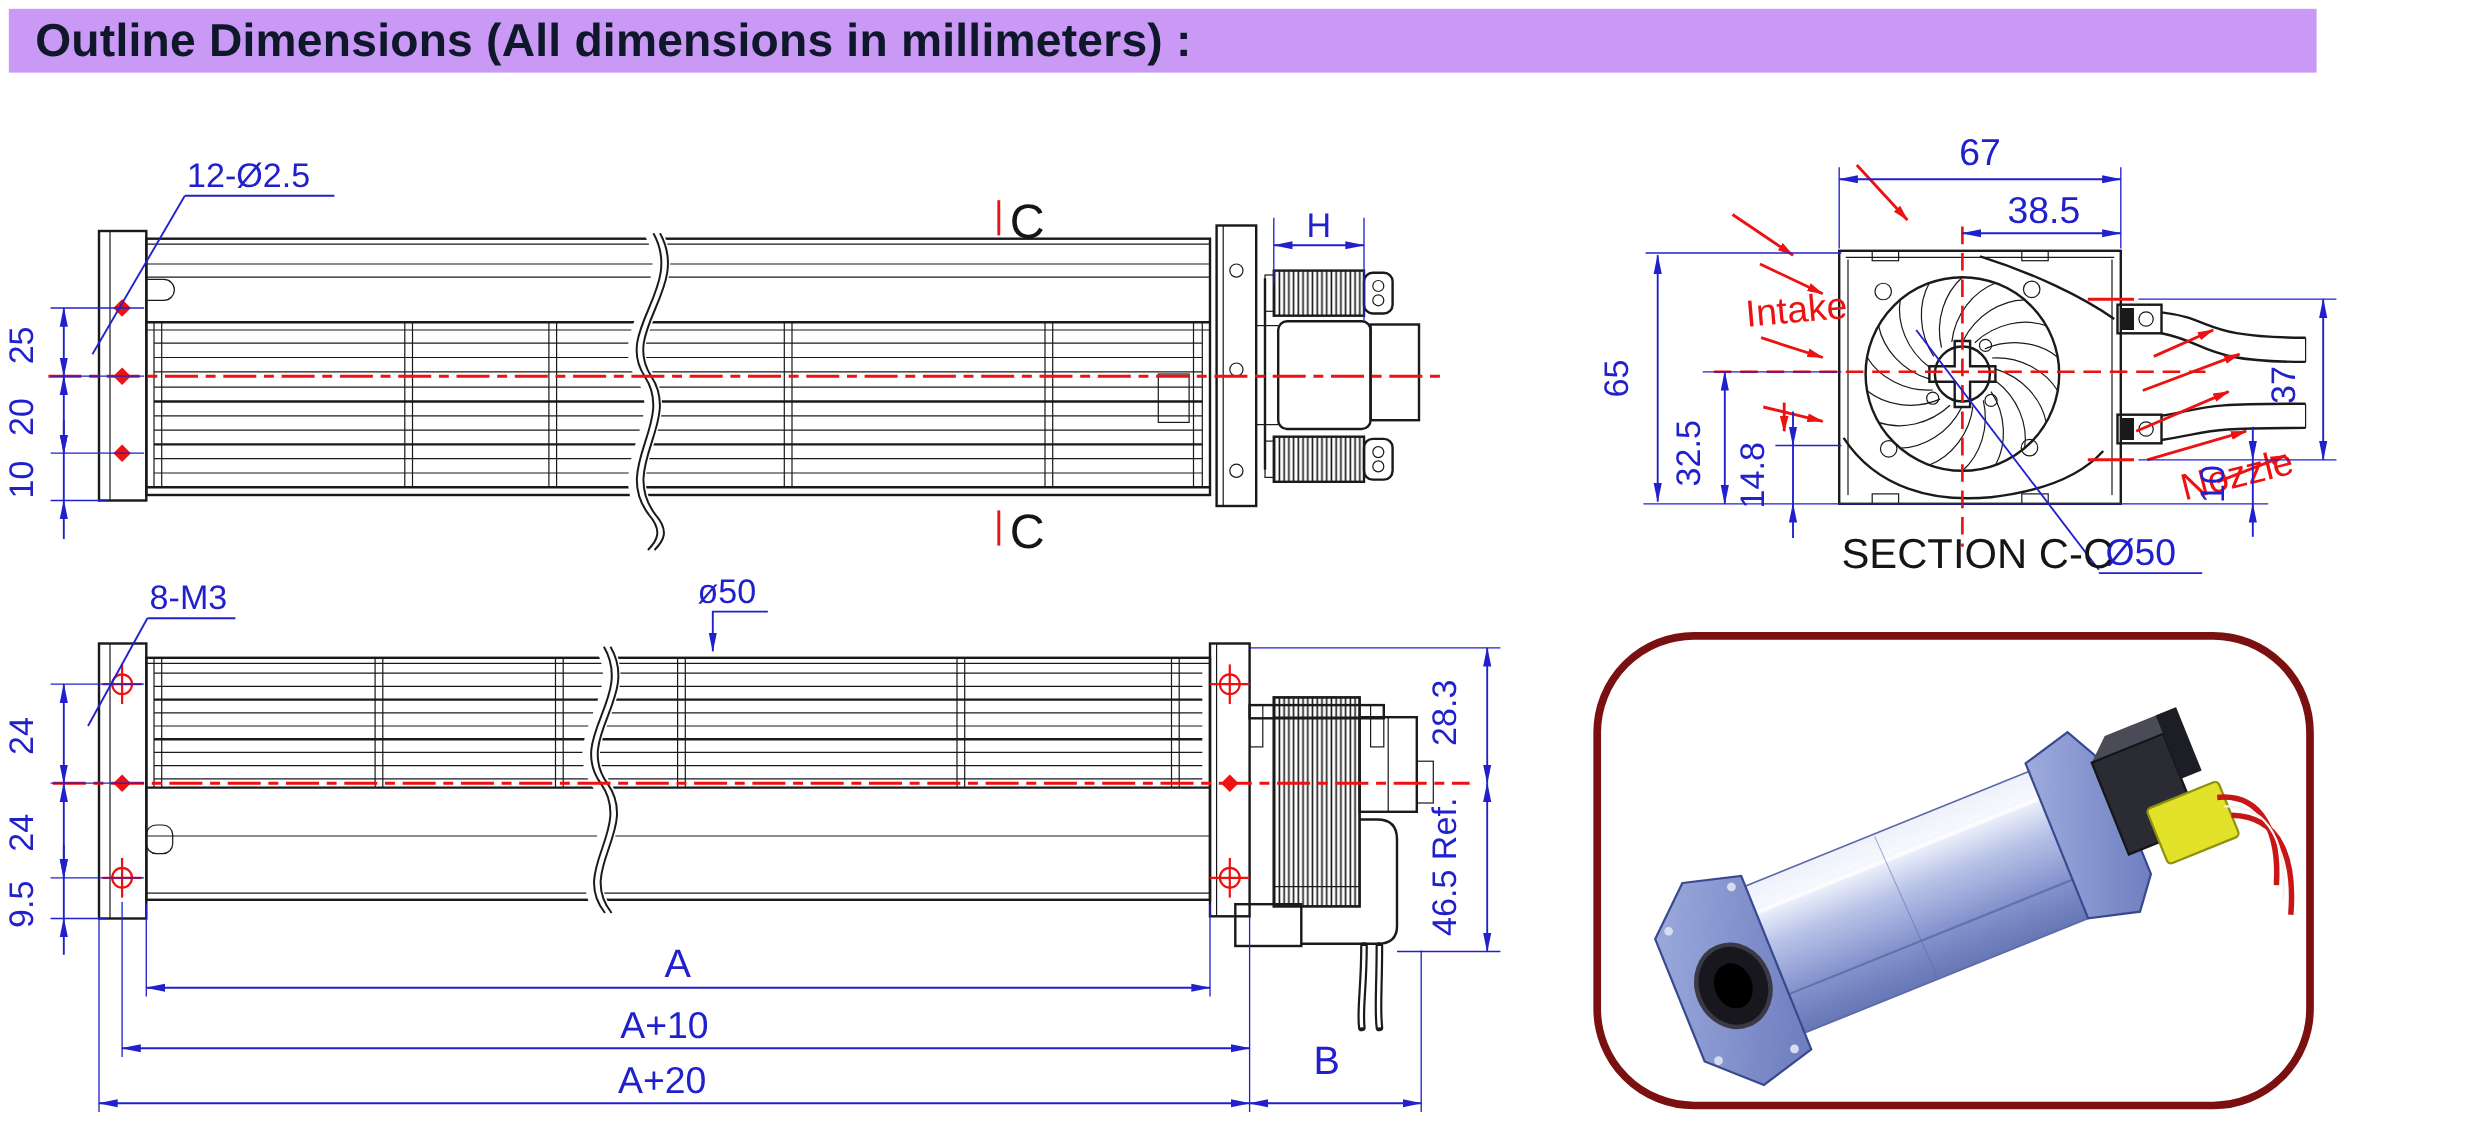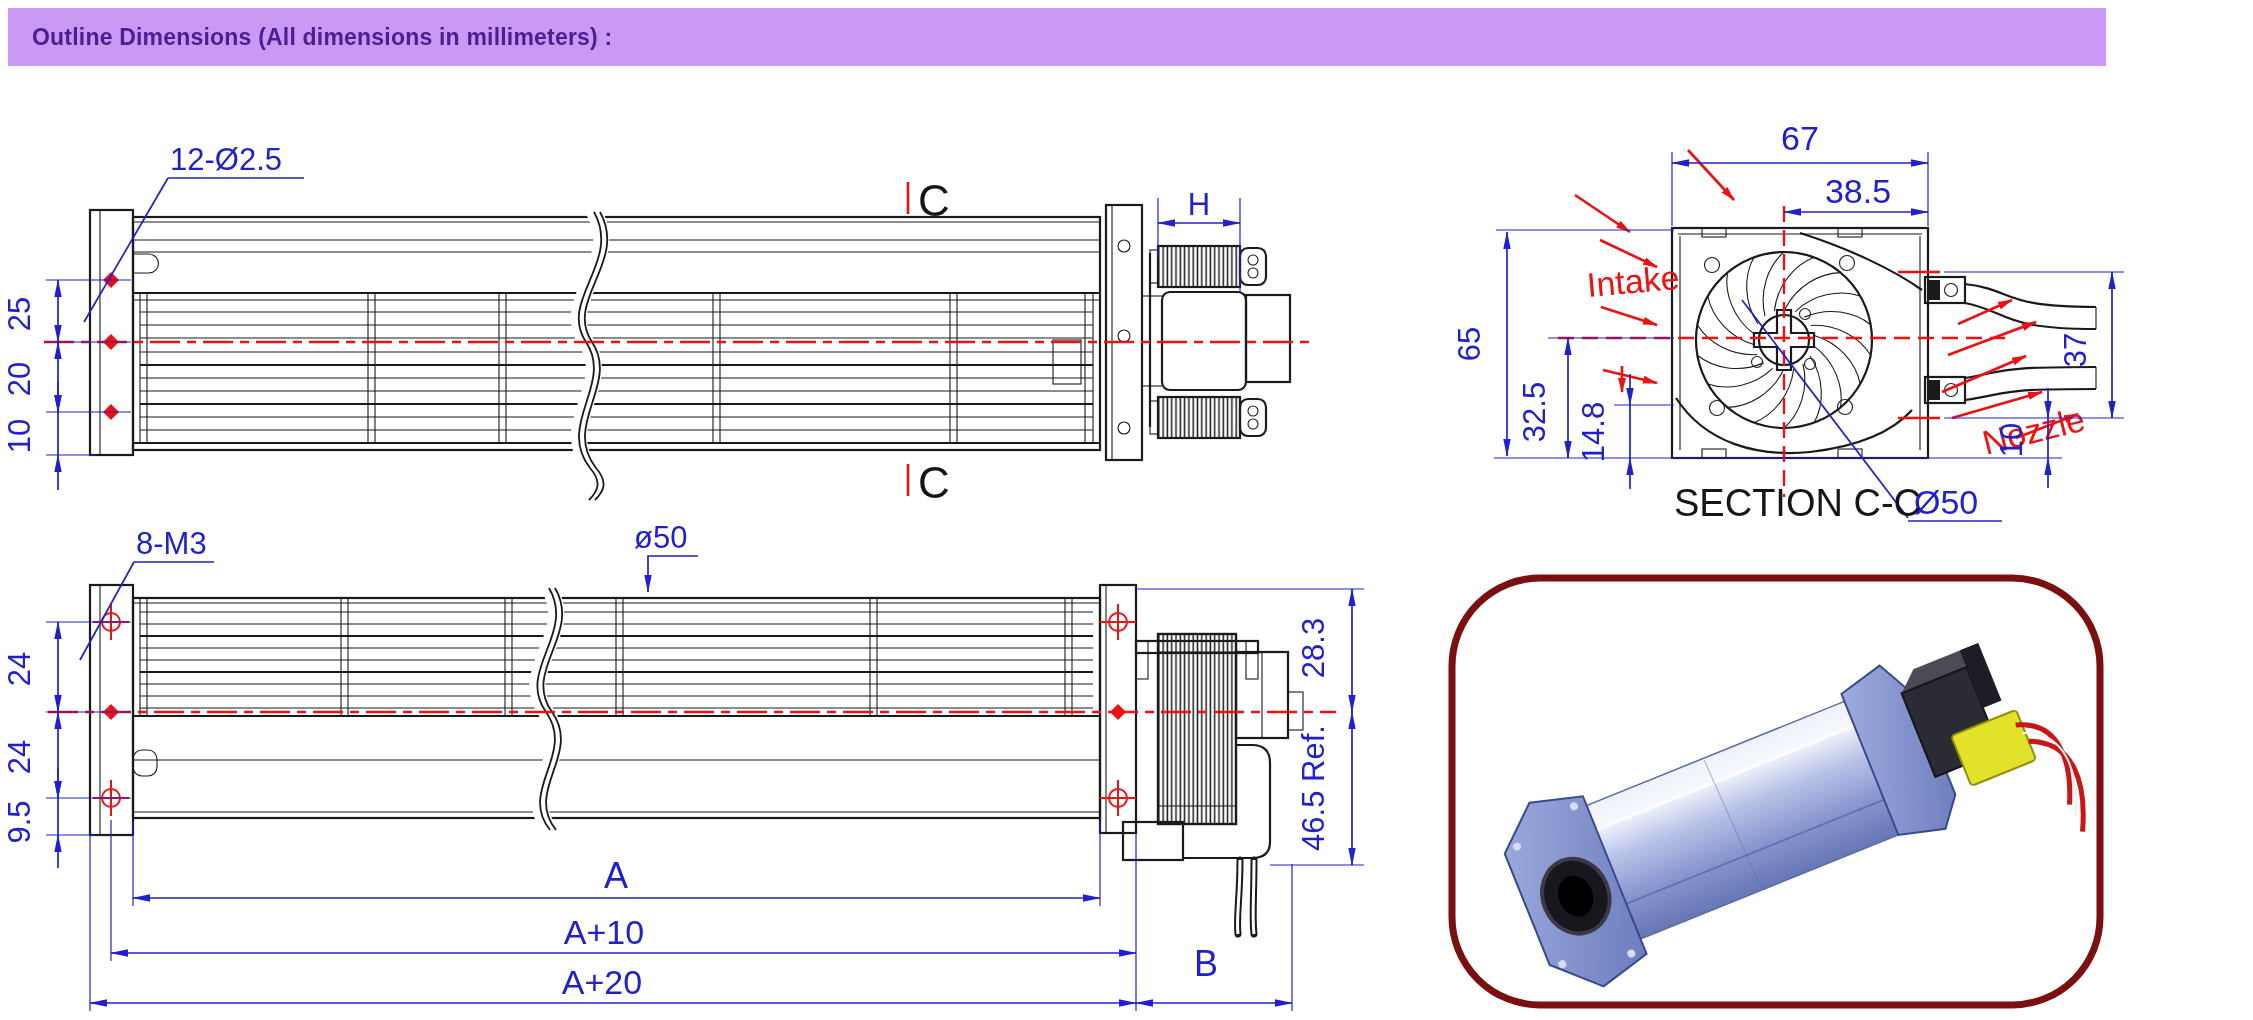--- a/index.html
+++ b/index.html
@@ -1,21 +1,21 @@
 <!DOCTYPE html>
 <html><head>
 <meta charset="utf-8">
 <style>
   html,body{margin:0;padding:0;background:#fff;}
   body{width:2253px;height:1020px;position:relative;overflow:hidden;
        font-family:"Liberation Sans",sans-serif;}
   .header{position:absolute;left:8px;top:8px;width:2098px;height:58px;
           background:#c999f5;display:flex;align-items:center;padding-left:24px;
           box-sizing:border-box;}
-  .header span{font-weight:bold;font-size:23px;color:#4c1d95;letter-spacing:.2px;}
+  .header span{font-weight:bold;font-size:42px;color:#0f172a;letter-spacing:.2px;}
   svg{position:absolute;left:0;top:0;}
   svg text{font-family:"Liberation Sans",sans-serif;}
   .k{stroke:#1a1a1a;fill:none;stroke-width:2.2;}
   .k1{stroke:#1a1a1a;fill:none;stroke-width:1.1;}
   .b{stroke:#2020cc;fill:none;stroke-width:1.7;}
   .b1{stroke:#2020cc;fill:none;stroke-width:1.2;}
   .bt{fill:#2020cc;font-size:31px;}
   .bt34{fill:#2020cc;font-size:34px;}
   .kt{fill:#151515;font-size:38px;}
   .ctext{fill:#151515;font-size:44px;}

